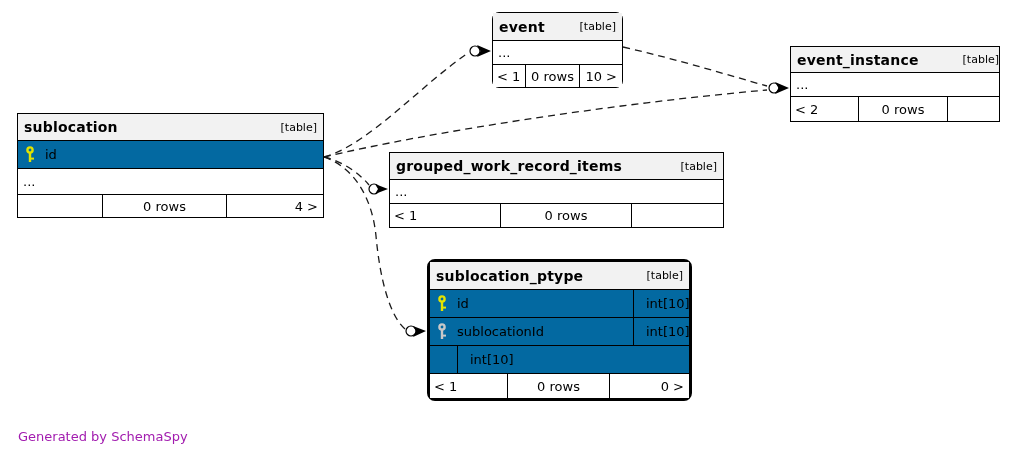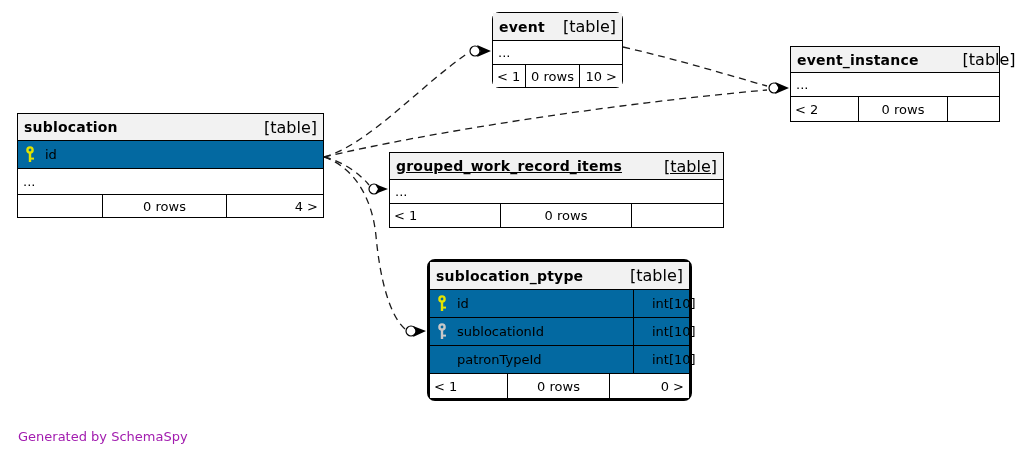--- a/index.html
+++ b/index.html
@@ -10,31 +10,31 @@
   svg.edges{position:absolute;left:0;top:0;width:1016px;height:459px;}
   .tbl{
     position:absolute;box-sizing:border-box;border:1px solid #000;background:#fff;
   }
   .tbl.focus{border-width:3px;border-radius:8px;}
   .hdr{
     display:flex;justify-content:space-between;align-items:center;
     background:#f2f2f2;border-bottom:1px solid #000;padding:0 6px;box-sizing:border-box;
   }
   .tname{font-weight:bold;font-size:14px;letter-spacing:.2px;}
-  .ttag{font-size:16px;}
+  .ttag{font-size:11px;}
   .colrow{
     display:flex;align-items:center;box-sizing:border-box;font-size:13px;
     border-bottom:1px solid #000;background:#0369a1;
   }
   .colrow:last-of-type{border-bottom:none;}
   .iconslot{width:11px;margin:0 9px 0 7px;flex:0 0 auto;display:flex;align-items:center;}
   .cname{flex:1 1 auto;white-space:nowrap;}
   .ctype{
     flex:0 0 auto;border-left:1px solid #000;align-self:stretch;display:flex;
-    align-items:center;padding-left:18px;box-sizing:border-box;font-size:13px;
+    align-items:center;padding-left:12px;box-sizing:border-box;font-size:13px;
   }
   .ellrow{
     display:flex;align-items:center;box-sizing:border-box;font-size:13px;
     padding-left:5px;border-bottom:1px solid #000;background:#fff;
   }
   .foot{display:flex;box-sizing:border-box;font-size:13px;background:#fff;}
   .fcell{display:flex;align-items:center;box-sizing:border-box;white-space:nowrap;}
   .fcell.left{justify-content:flex-start;padding-left:4px;}
   .fcell.center{justify-content:center;border-left:1px solid #000;border-right:1px solid #000;}
   .fcell.right{justify-content:flex-end;padding-right:5px;}
@@ -116,21 +116,21 @@
     </div>
     <div class="ellrow" style="height:26px;">...</div>
     <div class="foot" style="height:22px;">
       <span class="fcell left" style="width:84px;"></span>
       <span class="fcell center" style="width:125px;">0 rows</span>
       <span class="fcell right" style="flex:1;">4 &gt;</span>
     </div>
   </div>
 
   <div class="tbl" style="left:389px;top:152px;width:335px;">
-    <div class="hdr" style="height:27px;text-decoration:underline;">
+    <div class="hdr" style="height:27px;">
       <span class="tname">grouped_work_record_items</span>
       <span class="ttag">[table]</span>
     </div>
     <div class="ellrow" style="height:24px;">...</div>
     <div class="foot" style="height:23px;">
       <span class="fcell left" style="width:110px;">&lt; 1</span>
       <span class="fcell center" style="width:132px;">0 rows</span>
       <span class="fcell right" style="flex:1;"></span>
     </div>
   </div>
@@ -157,21 +157,20 @@
           <circle cx="5" cy="4" r="2.6" fill="none" stroke-width="2.4" stroke="#c8c8c8"></circle>
           <line x1="5" y1="6.8" x2="5" y2="16" stroke-width="2.4" stroke="#c8c8c8"></line>
           <line x1="5" y1="12.6" x2="9" y2="12.6" stroke-width="2" stroke="#c8c8c8"></line>
         </svg>
       </span>
       <span class="cname">sublocationId</span>
       <span class="ctype" style="width:56px;">int[10]</span>
     </div>
     <div class="colrow" style="height:28px;">
       <span class="iconslot"></span>
-      <span class="cname">patronTypeId</span>
       <span class="ctype" style="width:56px;">int[10]</span>
     </div>
     <div class="foot" style="height:24px;">
       <span class="fcell left" style="width:77px;">&lt; 1</span>
       <span class="fcell center" style="width:103px;">0 rows</span>
       <span class="fcell right" style="flex:1;">0 &gt;</span>
     </div>
   </div>
 
   <div class="note">Generated by SchemaSpy</div>

